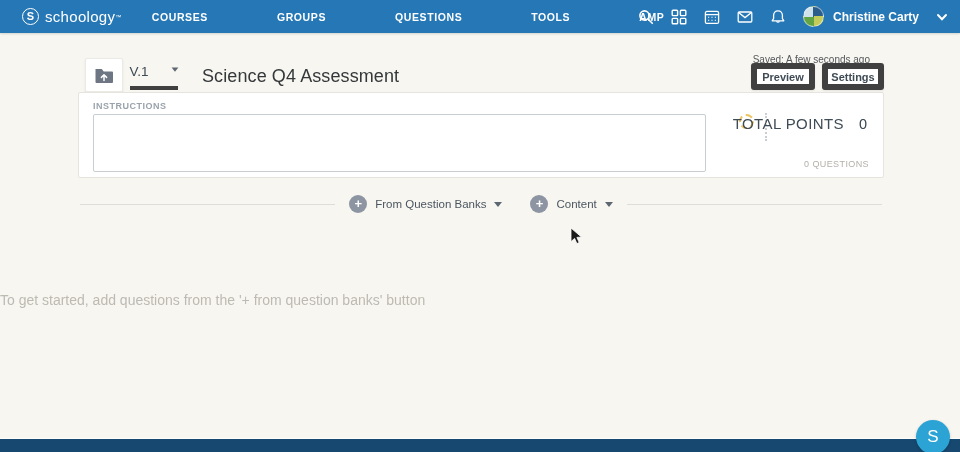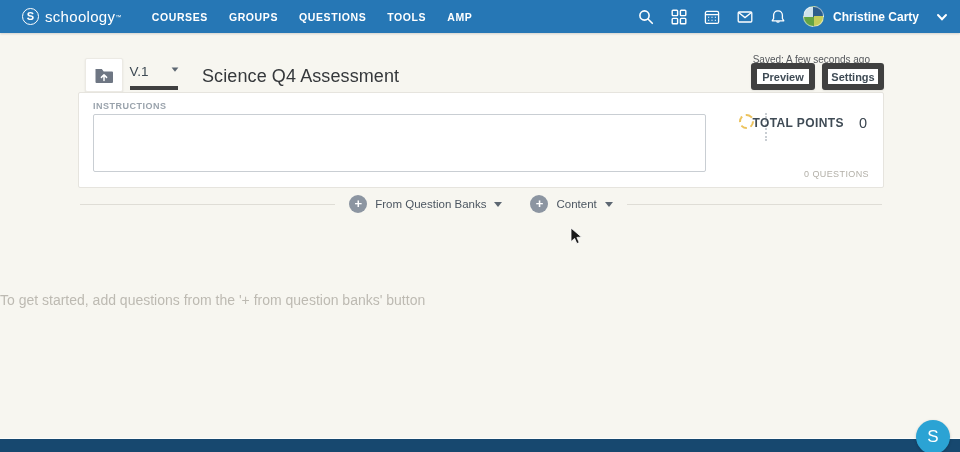--- a/index.html
+++ b/index.html
@@ -17,21 +17,21 @@
     box-shadow:0 1px 2px rgba(0,0,0,.15);
   }
   .brand { display:flex; align-items:center; margin-left:22px; cursor:pointer; }
   .brand-circle {
     width:17px; height:17px; border:1.5px solid #fff; border-radius:50%;
     display:flex; align-items:center; justify-content:center;
     font-size:11px; font-weight:700; line-height:1;
   }
   .brand-text { margin-left:6px; font-size:15px; font-weight:500; letter-spacing:.3px; }
   .brand-tm { font-size:6px; vertical-align:top; }
-  .topnav { display:flex; margin-left:20px; }
+  .topnav { display:flex; margin-left:20px;gap:48px; }
   .topnav span {
     font-size:10.5px; font-weight:700; letter-spacing:.6px;
     padding:0 10.5px; cursor:pointer;
   }
   .header-right {
     position:absolute; right:12px; top:0; height:33px;
     display:flex; align-items:center; gap:17px;
   }
   .hicon { width:16px; height:16px; display:block; cursor:pointer; }
   .avatar {
@@ -70,21 +70,21 @@
     box-shadow:0 1px 2px rgba(0,0,0,.08);
     font-size:11px; font-weight:700; color:#3f4b55;
     display:flex; align-items:center; justify-content:center; cursor:pointer;
     font-family:"Liberation Sans", sans-serif;
   }
   .btn-preview { left:751px; width:64px; }
   .btn-settings { left:822px; width:62px; }
 
   
   .card {
-    position:absolute; left:78px; top:92px; width:806px; height:96px;
+    position:absolute; left:78px; top:92px; width:806px; height:86px;
     background:#fff; border:1px solid #e6e4de; border-radius:2px;
   }
   .instructions-label {
     position:absolute; left:14px; top:8px;
     font-size:9px; font-weight:700; letter-spacing:.5px; color:#9aa3ac;
   }
   .instructions-input {
     position:absolute; left:14px; top:21px; width:613px; height:58px;
     border:1px solid #c9ced3; border-radius:2px; background:#fff;
     resize:none; outline:none; font-family:"Liberation Sans", sans-serif;
@@ -95,21 +95,21 @@
     border:2px dashed var(--spinner-yellow,#ecc35e); border-radius:50%;
   }
   .points-divider {
     position:absolute; left:686px; top:20px; height:28px; width:0;
     border-left:2px dotted #c9ced3;
   }
   .total-points {
     position:absolute; right:16px; top:22px;
     display:flex; align-items:center; gap:15px;
   }
-  .total-points-label { font-size:12px; font-weight:700; letter-spacing:.4px; color:#3f4b55; }
+  .total-points-label { font-size:15px; font-weight:400; letter-spacing:.4px; color:#3f4b55; }
   .total-points-value { font-size:14.5px; color:#39444e; }
   .questions-count {
     position:absolute; right:14px; bottom:8px;
     font-size:9px; letter-spacing:.4px; color:#b3b0a8;
   }
 
   
   .add-row {
     position:absolute; left:80px; top:195px; width:802px; height:18px;
     display:flex; align-items:center;

